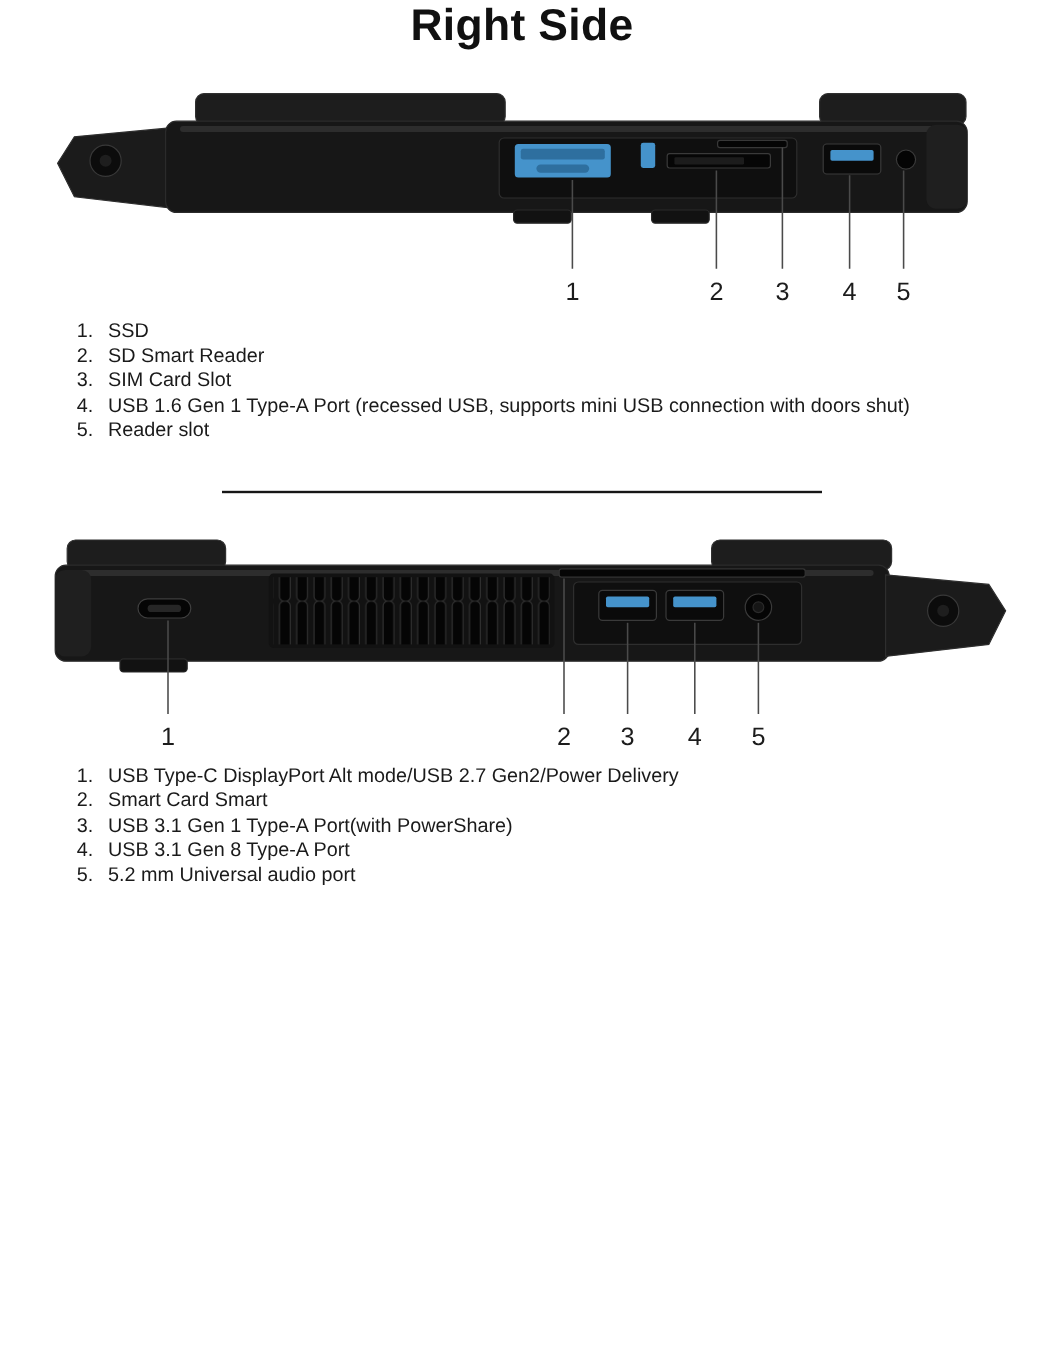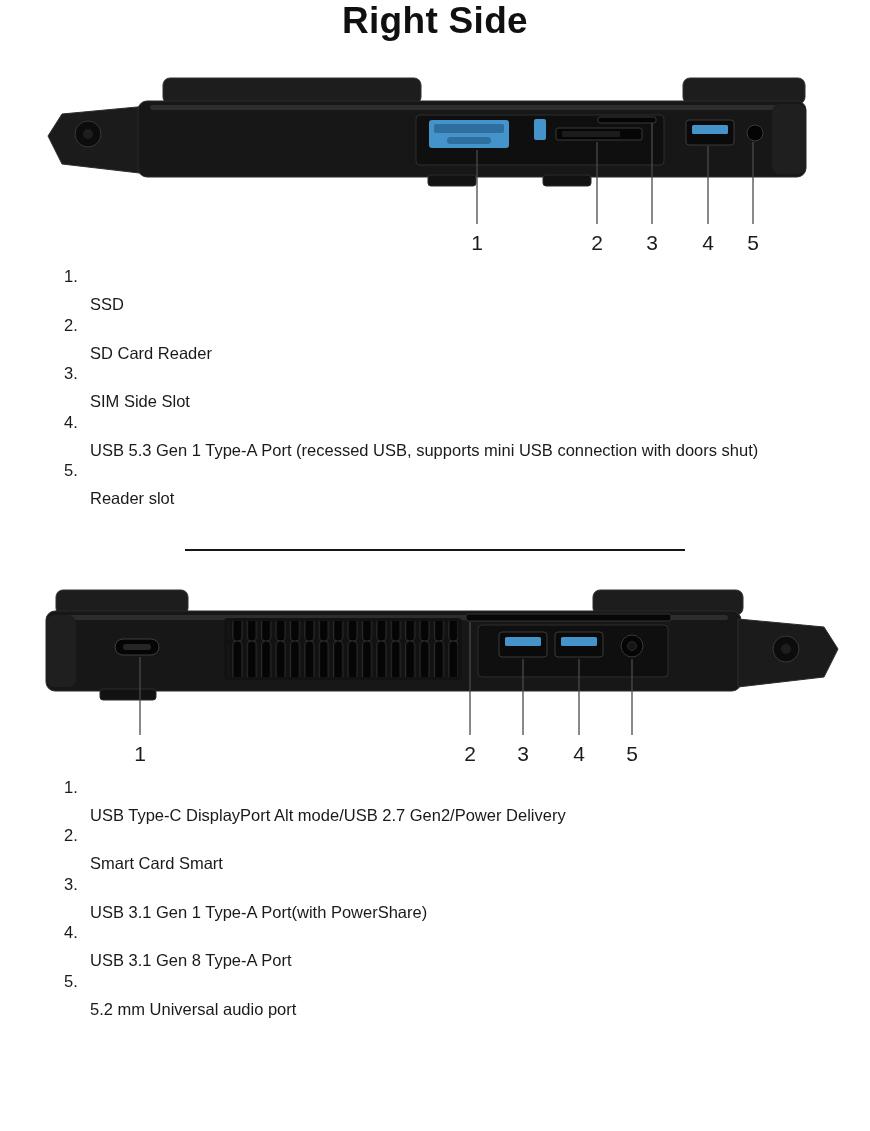--- a/index.html
+++ b/index.html
@@ -26,21 +26,21 @@
   .legend {
     list-style: none;
     margin: 2px 0 0 0;
     padding: 0 18px 0 64px;
     font-size: 16.5px;
     line-height: 20.5px;
     color: #1a1a1a;
   }
   .legend li { display: flex; }
   .legend .num { flex: 0 0 26px; text-align: left; }
-  .legend .label { flex: 1; margin-top: 28px; }
+  .legend .label { flex: 1; }
   .divider {
     width: 500px;
     margin: 40px auto 34px auto;
     border-top: 2px solid #161616;
     height: 0;
   }
   .callout {
     font-family: "Liberation Sans", sans-serif;
     font-size: 21px;
     fill: #1c1c1c;
@@ -118,29 +118,29 @@
       </svg>
     </div>
 
     <ol class="legend">
       <li>
         <span class="num">1.</span>
         <span class="label">SSD</span>
       </li>
       <li>
         <span class="num">2.</span>
-        <span class="label">SD Card Reader</span>
+        <span class="label">SD Smart Reader</span>
       </li>
       <li>
         <span class="num">3.</span>
-        <span class="label">SIM Side Slot</span>
+        <span class="label">SIM Card Slot</span>
       </li>
       <li>
         <span class="num">4.</span>
-        <span class="label">USB 5.3 Gen 1 Type-A Port (recessed USB, supports mini USB connection with doors shut)</span>
+        <span class="label">USB 1.6 Gen 1 Type-A Port (recessed USB, supports mini USB connection with doors shut)</span>
       </li>
       <li>
         <span class="num">5.</span>
         <span class="label">Reader slot</span>
       </li>
     </ol>
   </section>
 
   <div class="divider"></div>
 

